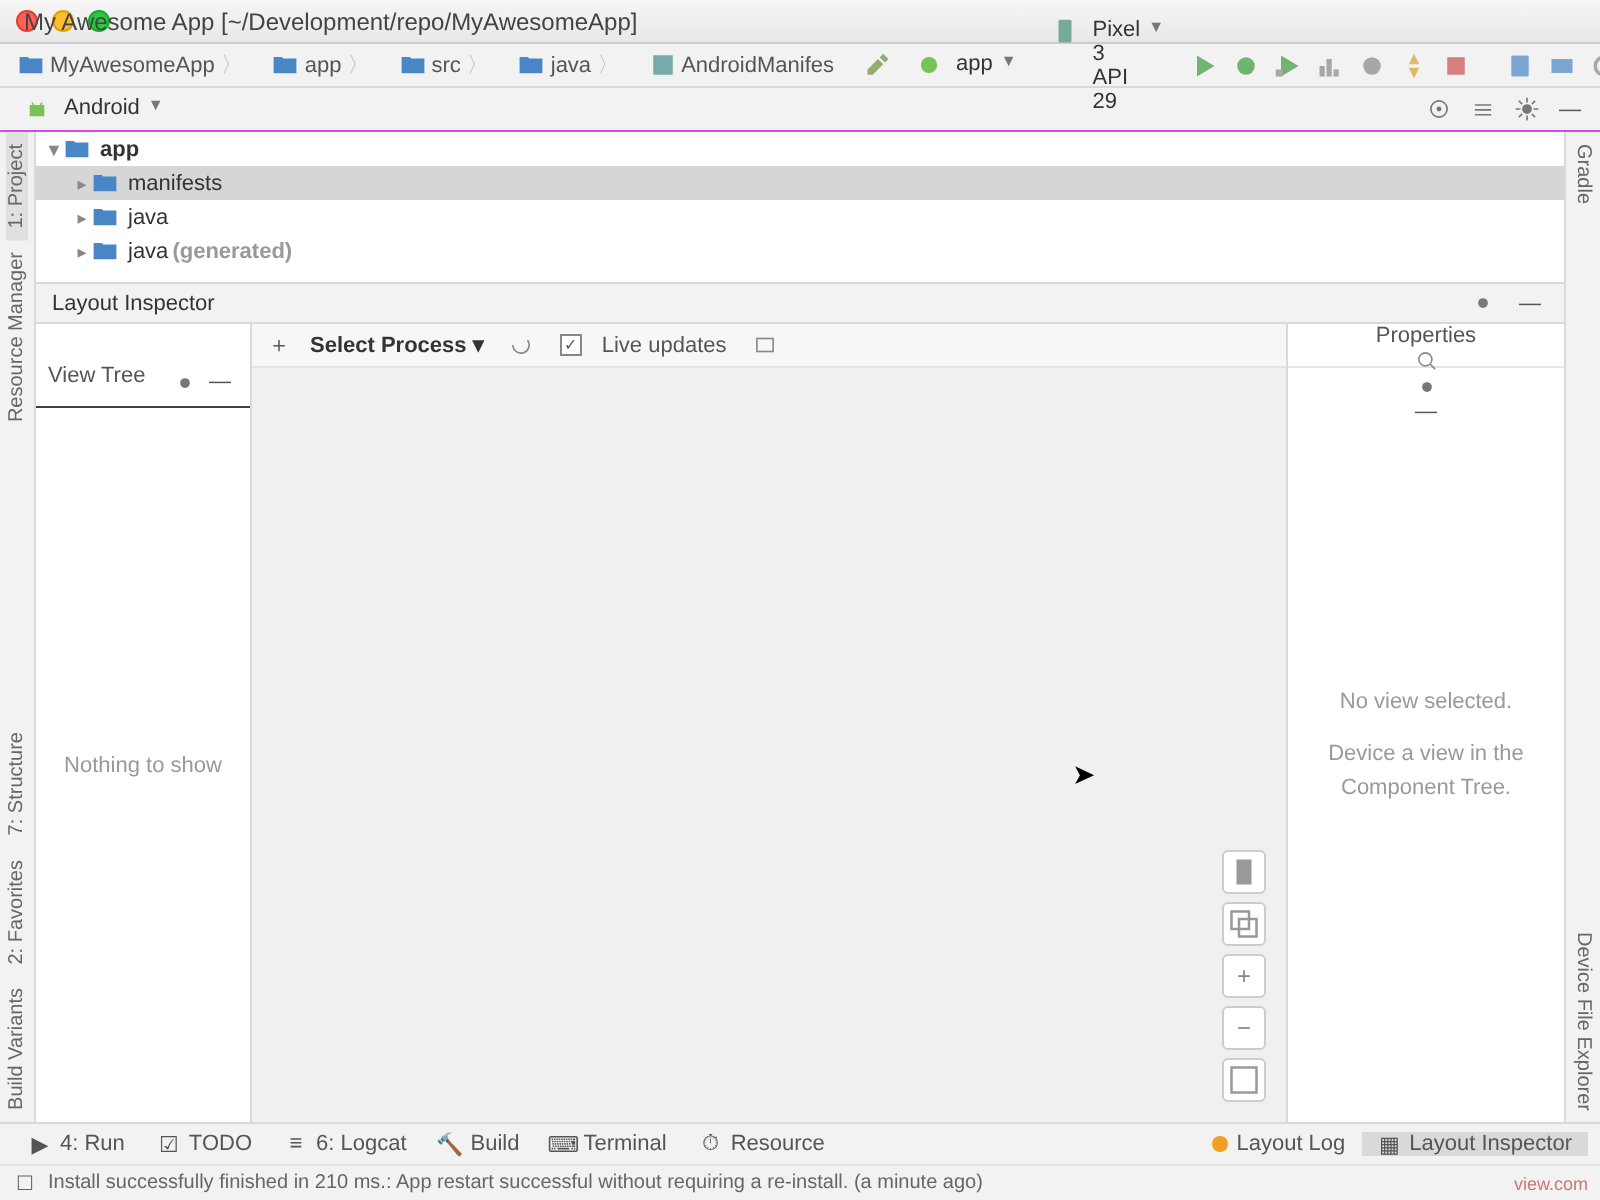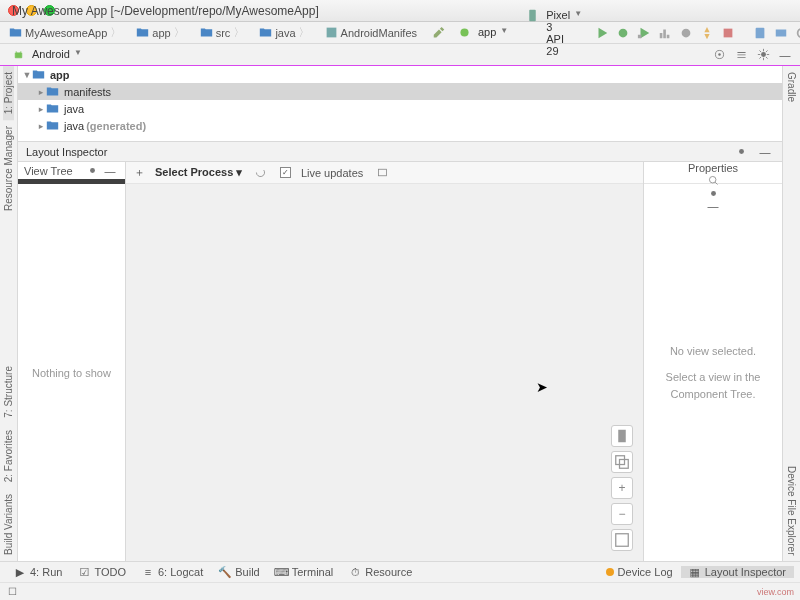--- a/index.html
+++ b/index.html
@@ -43,21 +43,21 @@
 .tw { display:inline-block; width:10px; text-align:center; color:#888; font-size:9px;}
 .tree-row .lbl { margin-left:2px; }
 .muted { color:#999;font-weight:bold; }
 
 .inspector { flex:1; display:flex; flex-direction:column; min-height:0;}
 .insp-header { height:20px; background:#f2f2f2; border-bottom:1px solid #d9d9d9; display:flex; align-items:center; padding:0 8px; font-size:11px; color:#333;}
 .insp-header .hicons { margin-left:auto; display:flex; gap:6px;}
 .insp-body { flex:1; display:flex; min-height:0;}
 
 .vt-panel { width:108px; background:#fff; border-right:1px solid #d9d9d9; display:flex; flex-direction:column;}
-.vt-head { height:22px; display:flex; align-items:center; padding:0 6px; border-bottom:5px solid #404040; color:#555;}
+.vt-head { height:22px; display:flex; padding:0 6px; border-bottom:1px solid #404040; color:#555;margin-top:20px;}
 .vt-head .spacer{flex:1;}
 .vt-body { flex:1; display:flex; align-items:center; justify-content:center; color:#999; font-size:11px;}
 
 .canvas-panel { flex:1; display:flex; flex-direction:column; background:#f0f0f0; border-right:1px solid #d9d9d9; position:relative;}
 .cv-head { height:22px; background:#f7f7f7; border-bottom:1px solid #e5e5e5; display:flex; align-items:center; padding:0 8px; gap:10px; color:#555;}
 .sel-proc { font-weight:600; color:#333;}
 .cv-body { flex:1; position:relative;}
 .cursor { position:absolute; left:410px; top:195px; font-size:14px; color:#000;}
 .zoom-ctrl { position:absolute; right:10px; bottom:10px; display:flex; flex-direction:column; gap:4px;}
 .zbtn { width:22px; height:22px; background:#fff; border:1px solid #ccc; border-radius:3px; display:flex; align-items:center; justify-content:center; color:#888; font-size:12px;}
@@ -395,21 +395,21 @@
             <span class="iconbtn">
                 <svg viewBox="0 0 16 16">
                   <circle class="gear" cx="8" cy="8" r="3"></circle>
                 </svg>
               </span>
             <span class="iconbtn">—</span>
           </div>
           <div class="prop-body">
             <div>No view selected.</div>
             <div style="height:10px"></div>
-            <div>Select a view in the Component Tree.</div>
+            <div>Device a view in the Component Tree.</div>
           </div>
         </div>
       </div>
     </div>
   </div>
 
   <div class="rgutter">
     <div class="gutter-label" style="writing-mode:vertical-rl;transform:none">Gradle</div>
     <div style="flex:1"></div>
     <div class="gutter-label" style="writing-mode:vertical-rl;transform:none">Device File Explorer</div>
@@ -437,25 +437,26 @@
       <span class="bico">⌨</span>
       <span>Terminal</span>
     </div>
   <div class="btab">
       <span class="bico">⏱</span>
       <span>Resource</span>
     </div>
   <div class="flex-spacer"></div>
   <div class="btab">
       <span class="eventdot"></span>
-      <span>Device Log</span>
+      <span>Layout Log</span>
     </div>
   <div class="btab active">
       <span class="bico">▦</span>
       <span>Layout Inspector</span>
     </div>
 </div>
 
 <div class="status">
   <span class="ico">☐</span>
+  <span>Install successfully finished in 210 ms.: App restart successful without requiring a re-install. (a minute ago)</span>
   <div class="flex-spacer"></div>
   <span style="color:#c77;font-size:9px">view.com</span>
 </div>
 
 </body></html>

